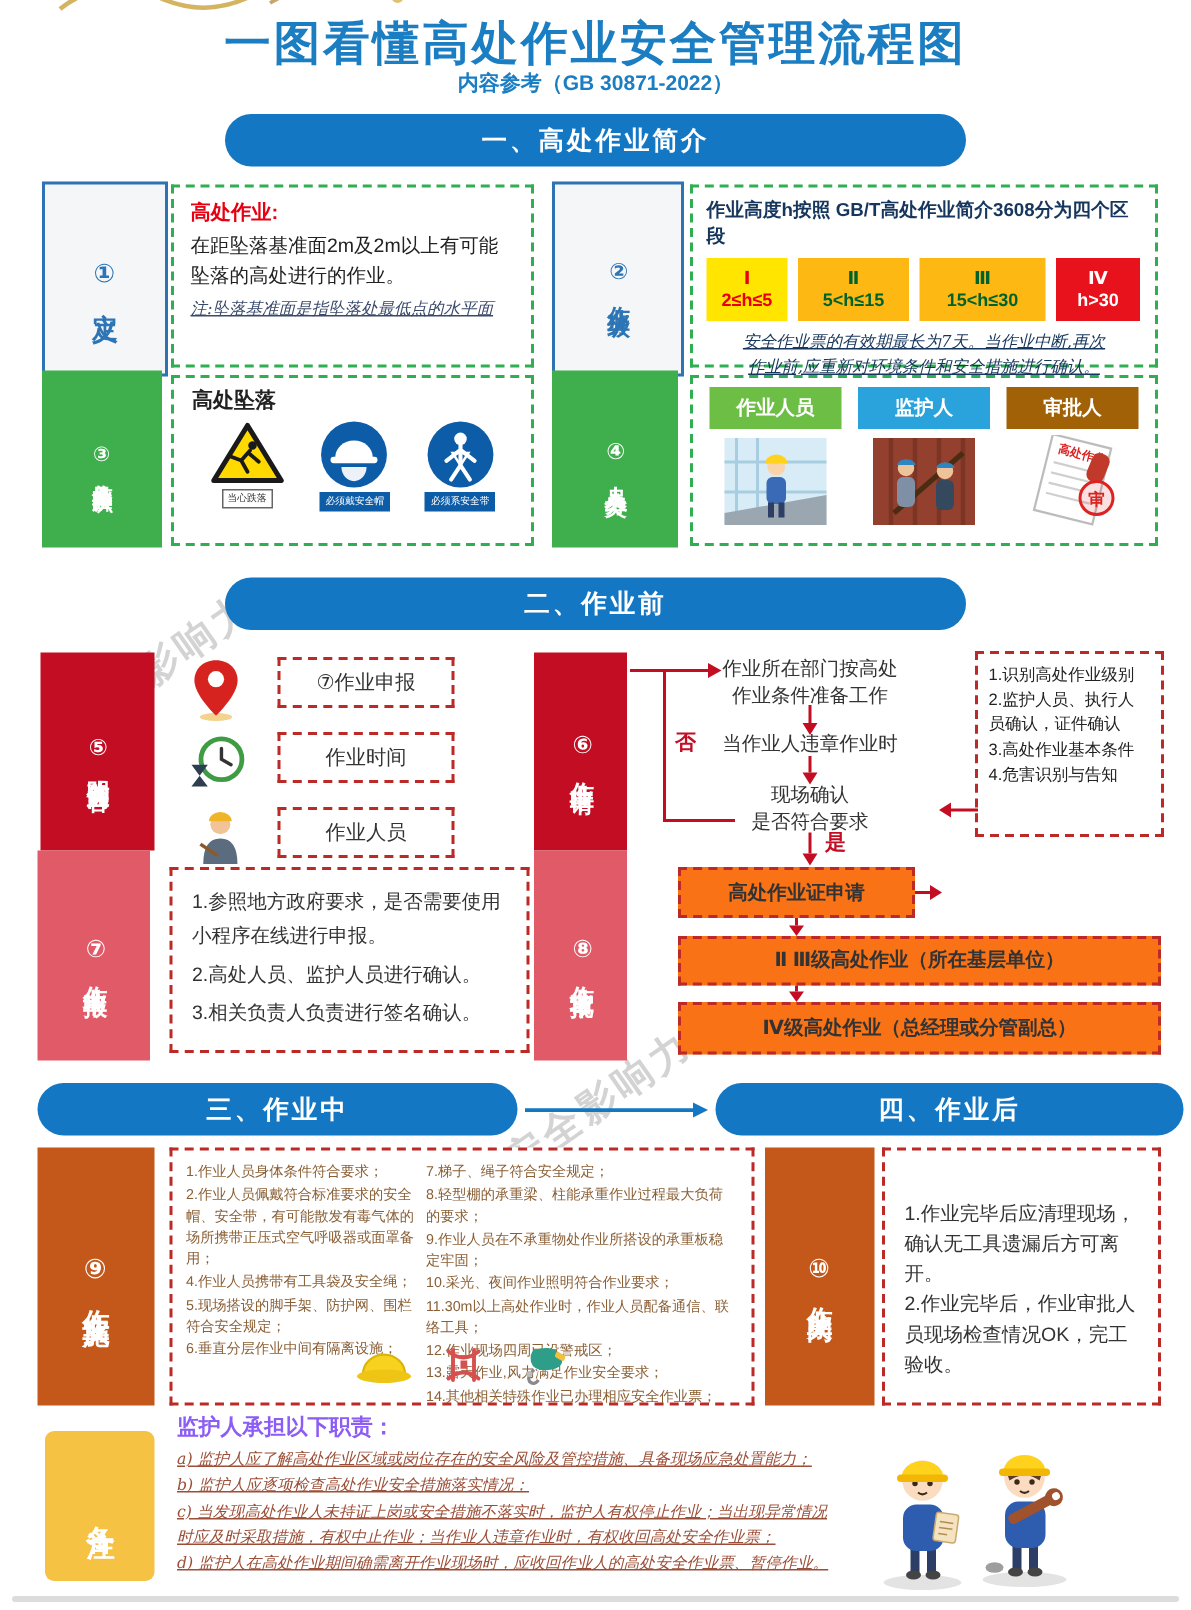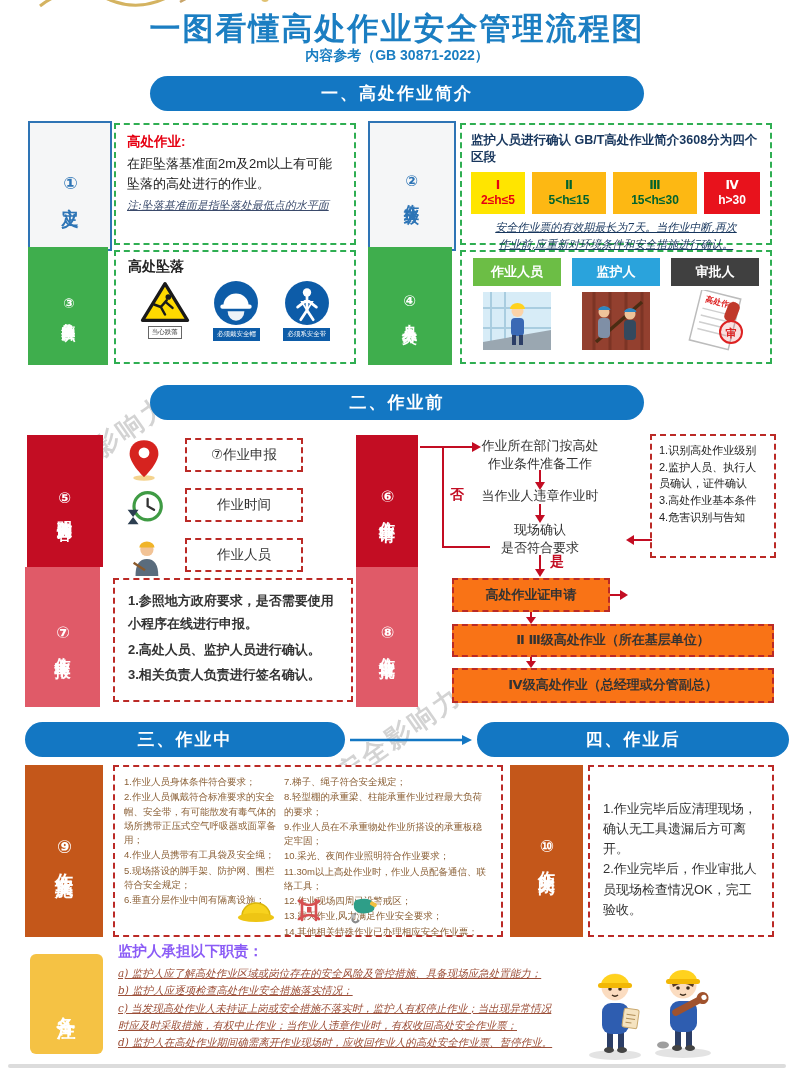--- a/index.html
+++ b/index.html
@@ -81,21 +81,21 @@
   <div class="dg" style="left:114px;top:123px;width:242px;height:122px;padding:8px 11px;">
     <div class="term">高处作业:</div>
     <div class="defbody">在距坠落基准面2m及2m以上有可能坠落的高处进行的作业。</div>
     <div class="defnote kaiti">注:坠落基准面是指坠落处最低点的水平面</div>
   </div>
 
   <div class="side side-blue" style="left:368px;top:121px;width:84px;height:126px;">
     <div class="vtext" style="font-size:15px;">②作业分级</div>
   </div>
   <div class="dg" style="left:460px;top:123px;width:312px;height:122px;padding:7px 9px;">
-    <div class="ghead">监护人员进行确认 GB/T高处作业简介3608分为四个区段</div>
+    <div class="ghead">作业高度h按照 GB/T高处作业简介3608分为四个区段</div>
     <div class="chiprow">
       <div class="chip" style="width: 54px; background: rgb(255, 229, 0); color: rgb(230, 0, 18);">
         <span>Ⅰ</span>
           <span>2≤h≤5</span>
       </div>
       <div class="chip" style="width: 74px; background: rgb(253, 184, 19); color: rgb(0, 99, 46);">
         <span>Ⅱ</span>
           <span>5&lt;h≤15</span>
       </div>
       <div class="chip" style="width: 84px; background: rgb(253, 184, 19); color: rgb(0, 99, 46);">
@@ -174,21 +174,21 @@
           <line x1="16" y1="52" x2="62" y2="12" stroke="#4a2c12" stroke-width="3.5"></line>
           <rect x="18" y="28" width="12" height="20" rx="4" fill="#7f8fa6"></rect>
           <circle cx="24" cy="22" r="5.5" fill="#eec39a"></circle>
           <path d="M18 20 a6.5 5 0 0 1 12.5 0 Z" fill="#2e86c1"></path>
           <rect x="44" y="30" width="12" height="20" rx="4" fill="#34495e"></rect>
           <circle cx="50" cy="24" r="5.5" fill="#eec39a"></circle>
           <path d="M44 22 a6.5 5 0 0 1 12.5 0 Z" fill="#2e86c1"></path>
         </svg>
       </div>
       <div class="rolecol">
-        <div class="rolechip" style="background: #404040;">审批人</div>
+        <div class="rolechip" style="background: #a16207;">审批人</div>
         <svg width="72" height="62" viewBox="0 0 72 62" style="margin-top:4px;">
           <g transform="rotate(14 38 30)">
             <rect x="16" y="4" width="40" height="52" fill="#fff" stroke="#bcbcbc" stroke-width="1.5"></rect>
             <text x="22" y="15" font-size="8" fill="#d22" font-weight="bold">高处作业</text>
             <path d="M21 22 H51 M21 29 H51 M21 36 H44 M21 43 H51" stroke="#cfcfcf" stroke-width="1.5"></path>
           </g>
           <rect x="47" y="12" width="12" height="20" rx="5" transform="rotate(22 53 22)" fill="#c0392b"></rect>
           <circle cx="52" cy="42" r="11" fill="rgba(220,50,50,.15)" stroke="#d22" stroke-width="2"></circle>
           <text x="46.5" y="46.5" font-size="11" fill="#d22" font-weight="bold">审</text>
         </svg>
@@ -259,21 +259,21 @@
       <polygon points="115,54 125,54 120,62"></polygon>
       <polygon points="115,87 125,87 120,95"></polygon>
       <polygon points="214,107 214,117 206,112"></polygon>
       <polygon points="115,141 125,141 120,149"></polygon>
     </g>
   </svg>
 
   <div class="side side-rose" style="left:25px;top:567px;width:75px;height:140px;">
     <div class="vtext" style="font-size:16px;">⑦作业申报</div>
   </div>
-  <div class="dr list13" style="left:113px;top:578px;width:240px;height:124px;padding:9px 13px;font-weight:bold;">
+  <div class="dr list13" style="left:113px;top:578px;width:240px;height:124px;padding:9px 13px;">
     <div>1.参照地方政府要求，是否需要使用小程序在线进行申报。</div>
     <div>2.高处人员、监护人员进行确认。</div>
     <div>3.相关负责人负责进行签名确认。</div>
   </div>
 
   <div class="side side-rose" style="left:356px;top:567px;width:62px;height:140px;">
     <div class="vtext" style="font-size:16px;">⑧作业审批</div>
   </div>
   <div class="flowbox" style="left:452px;top:578px;width:158px;height:34px;">高处作业证申请</div>
   <div class="flowbox" style="left:452px;top:624px;width:322px;height:33px;">Ⅱ Ⅲ级高处作业（所在基层单位）</div>

